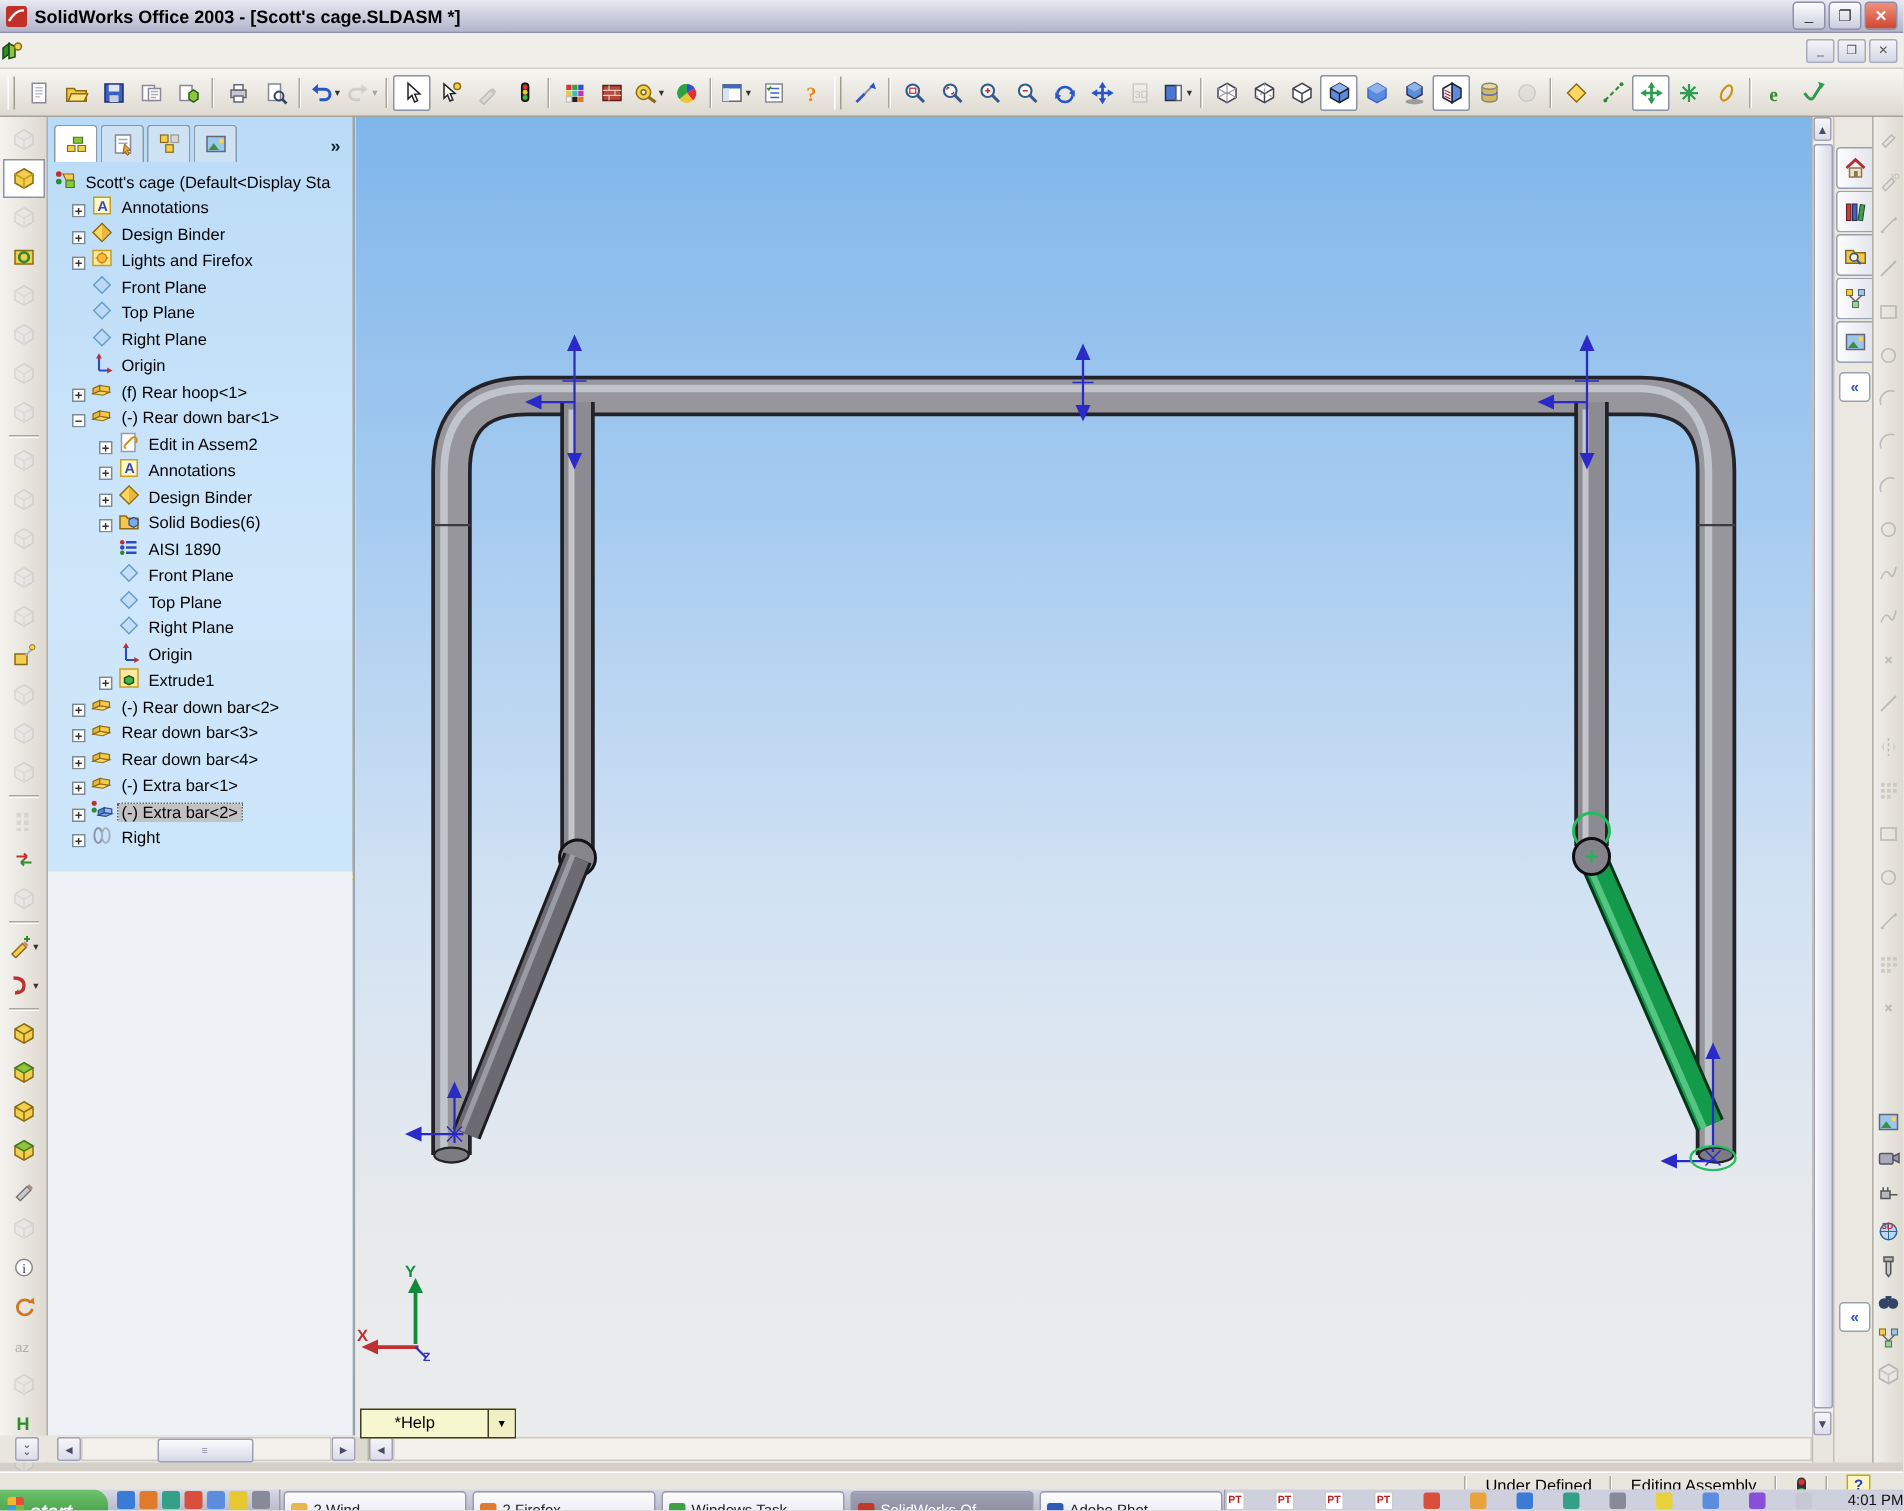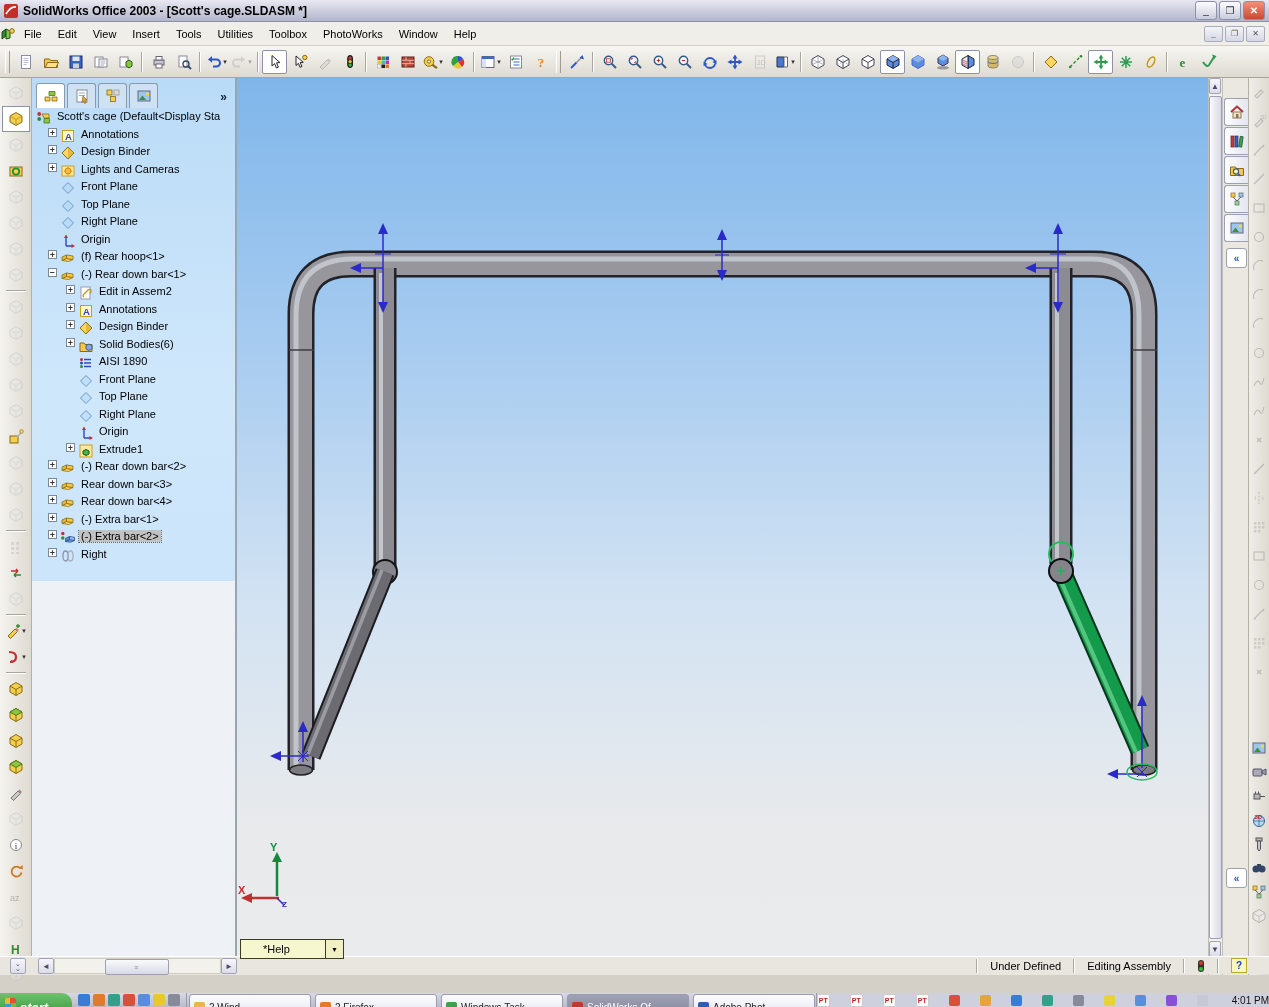--- a/index.html
+++ b/index.html
@@ -45,21 +45,21 @@
   .v-sep{width:20px;height:1px;background:#aaa69c;border-bottom:1px solid #fff;margin:2px 0;flex:0 0 auto;}
   
   #panel{width:205px;height:897px;background:linear-gradient(180deg,#badbf7 0%,#cfe7fb 35%,#c3e0f8 100%);
     border-right:2px solid #9aa5ad;box-sizing:border-box;position:relative;}
   #panel-tabs{height:28px;display:flex;align-items:flex-end;padding:2px 2px 0 4px;}
   .ptab{width:27px;height:24px;display:flex;align-items:center;justify-content:center;
     border:1px solid #8a9aaa;border-bottom:none;border-radius:3px 3px 0 0;background:#cfe2f4;margin-right:2px;}
   .ptab.sel{background:#fff;}
   #ptab-more{margin-left:auto;font-weight:bold;font-size:12px;color:#123;padding:0 6px 4px 0;}
   #tree{height:472px;overflow:hidden;padding-top:2px;}
-  .trow{display:flex;align-items:flex-start;height:17.5px;white-space:nowrap;overflow:hidden;}
+  .trow{display:flex;align-items:flex-end;height:17.5px;white-space:nowrap;overflow:hidden;}
   .toggle{width:9px;height:9px;box-sizing:border-box;border:1px solid #7a8a99;background:#fff;
     font:bold 8px/7px "DejaVu Sans Mono",monospace;text-align:center;margin-right:3px;color:#333;flex:0 0 auto;}
   .tspacer{width:12px;flex:0 0 auto;}
   .ticn{width:16px;height:16px;margin-right:3px;flex:0 0 auto;}
   .tlabel{font-size:11px;padding:0 2px;}
   .tlabel.sel{background:#c2c2c2;outline:1px dotted #666;}
   #yellow-line{height:3px;background:#ffec00;border-top:1px solid #c8b800;border-bottom:1px solid #8a8000;}
   #panel-lower{position:absolute;left:0;right:0;top:503px;bottom:18px;background:#eef2f6;}
   
   #panel-hscroll{position:absolute;left:0;bottom:0;width:237px;height:18px;background:#e9e6df;
@@ -84,21 +84,21 @@
   #taskpane{width:26px;height:897px;background:#eae8e1;border-left:1px solid #c2bfb6;box-sizing:border-box;position:relative;}
   .tptab{position:absolute;left:1px;width:23px;height:26px;border:1px solid #9aa2b0;border-right:none;border-radius:3px 0 0 3px;
     background:linear-gradient(90deg,#fdfdfe,#e4e6ee);display:flex;align-items:center;justify-content:center;}
   .tpchev{position:absolute;left:3px;width:19px;height:18px;border:1px solid #9aa2b0;border-radius:3px;background:#fff;
     color:#2a55c8;font-weight:bold;font-size:10px;display:flex;align-items:center;justify-content:center;}
   #rightbar{width:21px;height:897px;background:linear-gradient(90deg,#efeee9,#dedad1);border-left:1px solid #b4b0a6;
     box-sizing:border-box;position:relative;}
   .rsk{position:absolute;left:2px;width:17px;height:17px;opacity:.55;}
   .rof{position:absolute;left:2px;width:17px;height:17px;}
   
-  #statusbar{position:absolute;left:0;top:956px;width:1269px;height:18px;background:#e9e6df;
+  #statusbar{position:absolute;left:0;top:981px;width:1269px;height:18px;background:#e9e6df;
     border-top:1px solid #fff;display:flex;align-items:center;box-sizing:border-box;font-size:11px;}
   .st-sep{width:1px;height:14px;background:#aca89c;border-right:1px solid #fff;margin:0 4px;}
   .st-pane{padding:0 8px;white-space:nowrap;}
   
   #taskbar{position:absolute;left:0;top:993px;width:1269px;height:14px;overflow:hidden;
     background:linear-gradient(180deg,#d8d9e6,#b9bacb);display:flex;}
   #startbtn{width:72px;height:28px;background:linear-gradient(180deg,#6ec36e,#2f8b2f);
     border-radius:0 10px 10px 0;color:#fff;font-style:italic;font-weight:bold;font-size:13px;
     display:flex;align-items:center;padding-left:20px;box-sizing:border-box;position:relative;flex:0 0 auto;}
   #startbtn .flag{position:absolute;left:5px;top:5px;width:11px;height:11px;border-radius:2px;
@@ -137,32 +137,20 @@
   </div>
 
   <div id="menubar">
     <span class="ticon">
         <svg width="16" height="16" viewBox="0 0 16 16">
           <path d="M2,13 V6 l4,-3 v7 z" fill="#2e8b2e" stroke="#1a4a1a"></path>
           <path d="M6,3 l4,2 v7 l-4,1 z" fill="#8cc63f" stroke="#1a4a1a"></path>
           <circle cx="12" cy="5" r="2.3" fill="#f2cf4e" stroke="#8a6a14"></circle>
         </svg>
       </span>
-    <div id="menu-items" style="display:flex;">
-        <span class="menu-item">File</span>
-        <span class="menu-item">Edit</span>
-        <span class="menu-item">View</span>
-        <span class="menu-item">Insert</span>
-        <span class="menu-item">Tools</span>
-        <span class="menu-item">Utilities</span>
-        <span class="menu-item">Toolbox</span>
-        <span class="menu-item">PhotoWorks</span>
-        <span class="menu-item">Window</span>
-        <span class="menu-item">Help</span>
-      </div>
     <div id="mdibtns">
       <div class="mbtn">_</div>
       <div class="mbtn">❐</div>
       <div class="mbtn">✕</div>
     </div>
   </div>
 
   <div id="toolbar">
       <div class="tb-handle"></div>
       <div class="tbi">
@@ -772,21 +760,21 @@
           </div>
           <div class="trow" style="padding-left: 16px;">
             <span class="toggle">+</span>
             <span class="ticn">
               <svg width="16" height="16" viewBox="0 0 16 16">
                 <rect x="2" y="3" width="12" height="10" fill="#ffe9a0" stroke="#c8a020"></rect>
                 <circle cx="8" cy="8" r="3" fill="#ffb93c" stroke="#d08a10"></circle>
                 <path d="M8,3.8 V5.2 M8,10.8 V12.2 M3.8,8 H5.2 M10.8,8 H12.2" stroke="#d08a10"></path>
               </svg>
             </span>
-            <span class="tlabel">Lights and Cameras</span>
+            <span class="tlabel">Lights and Firefox</span>
           </div>
           <div class="trow" style="padding-left: 16px;">
             <span class="tspacer"></span>
             <span class="ticn">
               <svg width="16" height="16" viewBox="0 0 16 16">
                 <path d="M8,2.5 L13.5,8 8,13.5 2.5,8 Z" fill="rgba(160,200,240,.25)" stroke="#6a9cc8"></path>
               </svg>
             </span>
             <span class="tlabel">Front Plane</span>
           </div>

